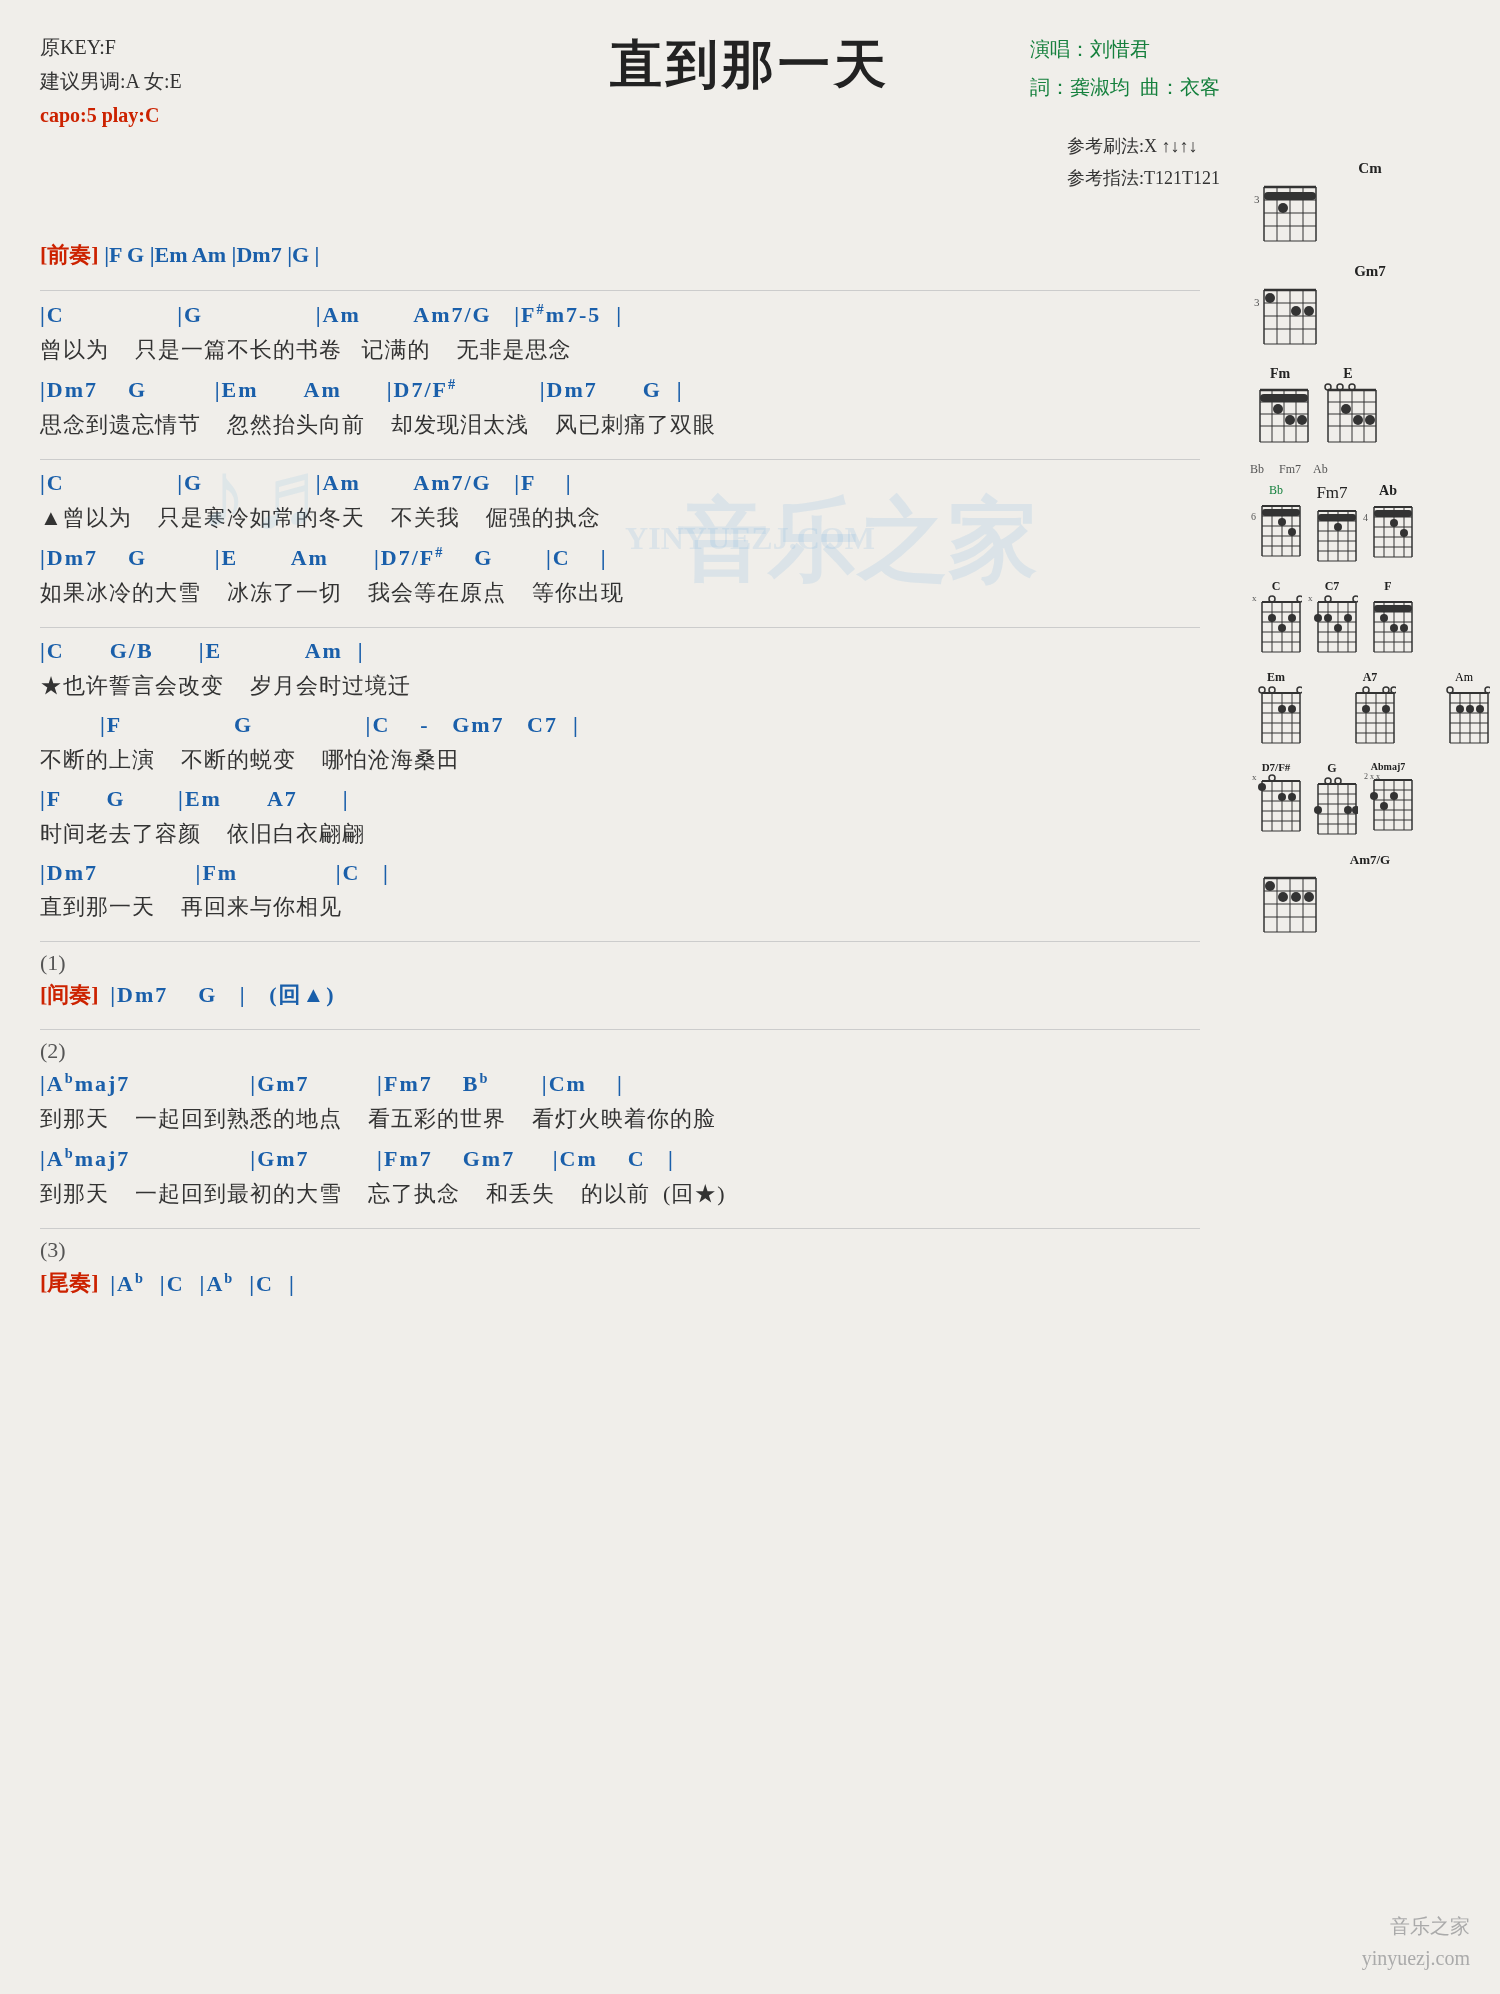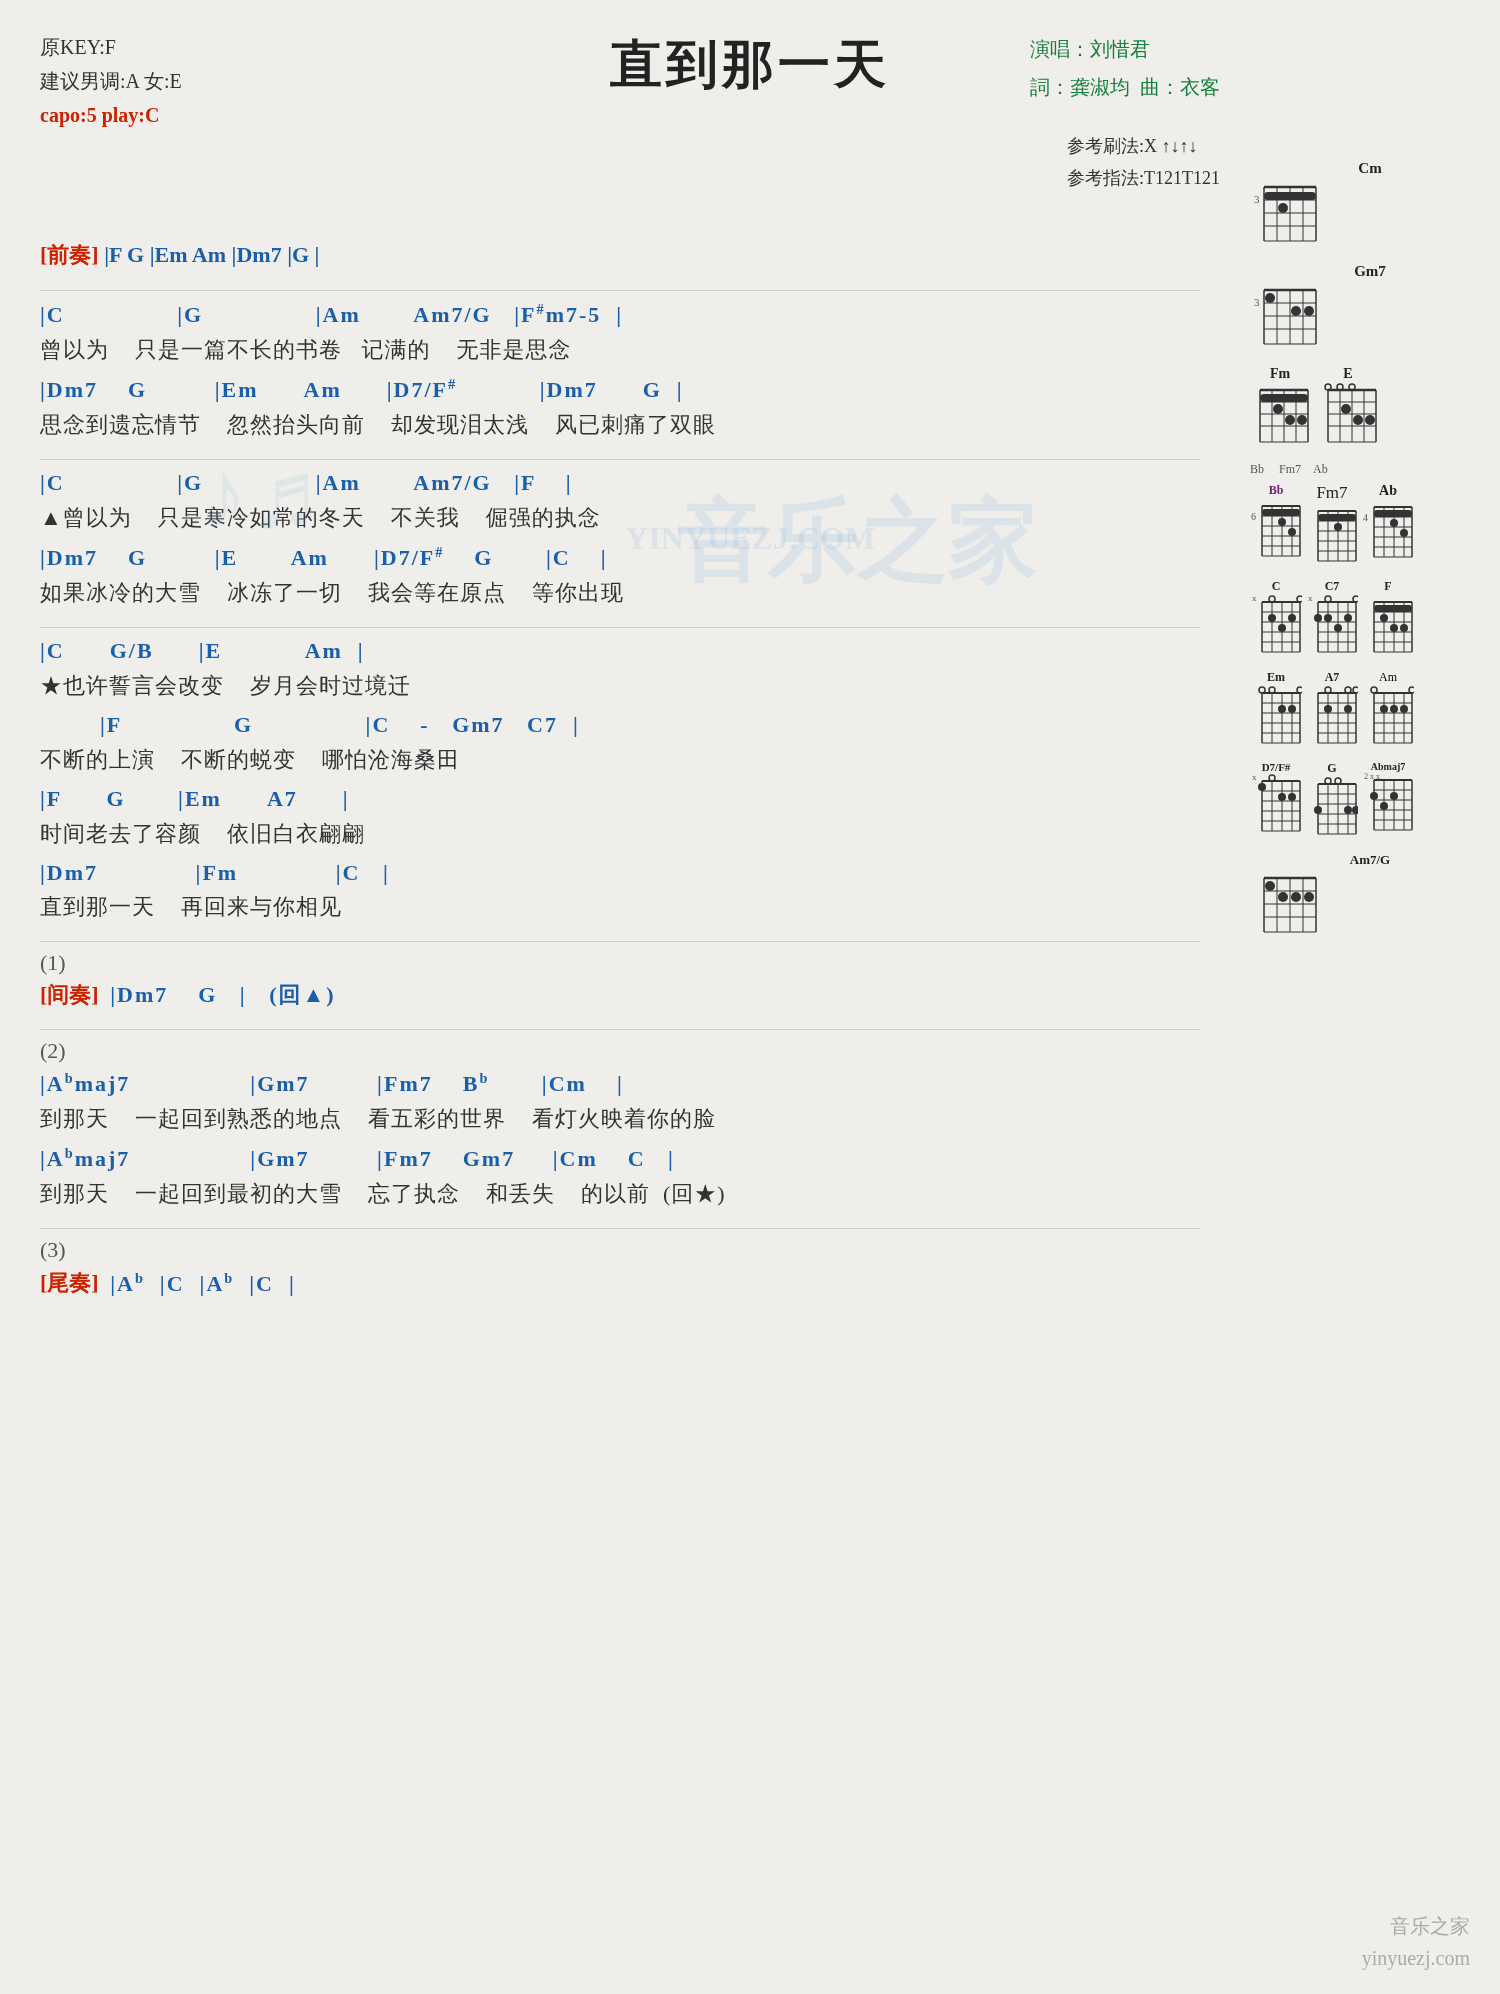--- a/index.html
+++ b/index.html
@@ -306,21 +306,21 @@
           <circle cx="52" cy="38" r="5" fill="#333"></circle>
         </svg>
       </div>
     </div>
 
     <div style="margin-bottom:6px;font-size:12px;color:#555;">
       <span>Bb&nbsp;&nbsp;&nbsp;&nbsp;&nbsp;Fm7&nbsp;&nbsp;&nbsp;&nbsp;Ab</span>
     </div>
     <div style="display:flex;gap:4px;margin-bottom:10px;">
       <div>
-        <div style="font-size:12px;font-weight:bold;text-align:center;color:#701a75;">Bb</div>
+        <div style="font-size:12px;font-weight:normal;text-align:center;color:#15803d;">Bb</div>
         <svg width="52" height="62" viewBox="0 0 52 62">
           <text x="1" y="22" font-size="10" fill="#555">6</text>
           <line x1="12" y1="8" x2="50" y2="8" stroke="#333" stroke-width="2"></line>
           <line x1="12" y1="8" x2="12" y2="58" stroke="#333" stroke-width="1.5"></line>
           <line x1="22" y1="8" x2="22" y2="58" stroke="#333" stroke-width="1"></line>
           <line x1="32" y1="8" x2="32" y2="58" stroke="#333" stroke-width="1"></line>
           <line x1="42" y1="8" x2="42" y2="58" stroke="#333" stroke-width="1"></line>
           <line x1="50" y1="8" x2="50" y2="58" stroke="#333" stroke-width="1.5"></line>
           <line x1="12" y1="18" x2="50" y2="18" stroke="#333" stroke-width="1"></line>
           <line x1="12" y1="28" x2="50" y2="28" stroke="#333" stroke-width="1"></line>
@@ -433,21 +433,21 @@
           <line x1="12" y1="48" x2="50" y2="48" stroke="#333" stroke-width="1"></line>
           <line x1="12" y1="58" x2="50" y2="58" stroke="#333" stroke-width="1"></line>
           <rect x="12" y="11" width="38" height="7" rx="3" fill="#333"></rect>
           <circle cx="22" cy="24" r="4" fill="#333"></circle>
           <circle cx="32" cy="34" r="4" fill="#333"></circle>
           <circle cx="42" cy="34" r="4" fill="#333"></circle>
         </svg>
       </div>
     </div>
 
-    <div style="display:flex;gap:4px;margin-bottom:10px;">
+    <div style="display:flex;gap:4px;margin-bottom:10px;justify-content:space-between;">
       <div>
         <div style="font-size:12px;font-weight:bold;text-align:center;color:#222;">Em</div>
         <svg width="52" height="62" viewBox="0 0 52 62">
           <circle cx="12" cy="5" r="3" fill="none" stroke="#333" stroke-width="1.5"></circle>
           <circle cx="22" cy="5" r="3" fill="none" stroke="#333" stroke-width="1.5"></circle>
           <circle cx="50" cy="5" r="3" fill="none" stroke="#333" stroke-width="1.5"></circle>
           <line x1="12" y1="8" x2="50" y2="8" stroke="#333" stroke-width="2"></line>
           <line x1="12" y1="8" x2="12" y2="58" stroke="#333" stroke-width="1.5"></line>
           <line x1="22" y1="8" x2="22" y2="58" stroke="#333" stroke-width="1"></line>
           <line x1="32" y1="8" x2="32" y2="58" stroke="#333" stroke-width="1"></line>

